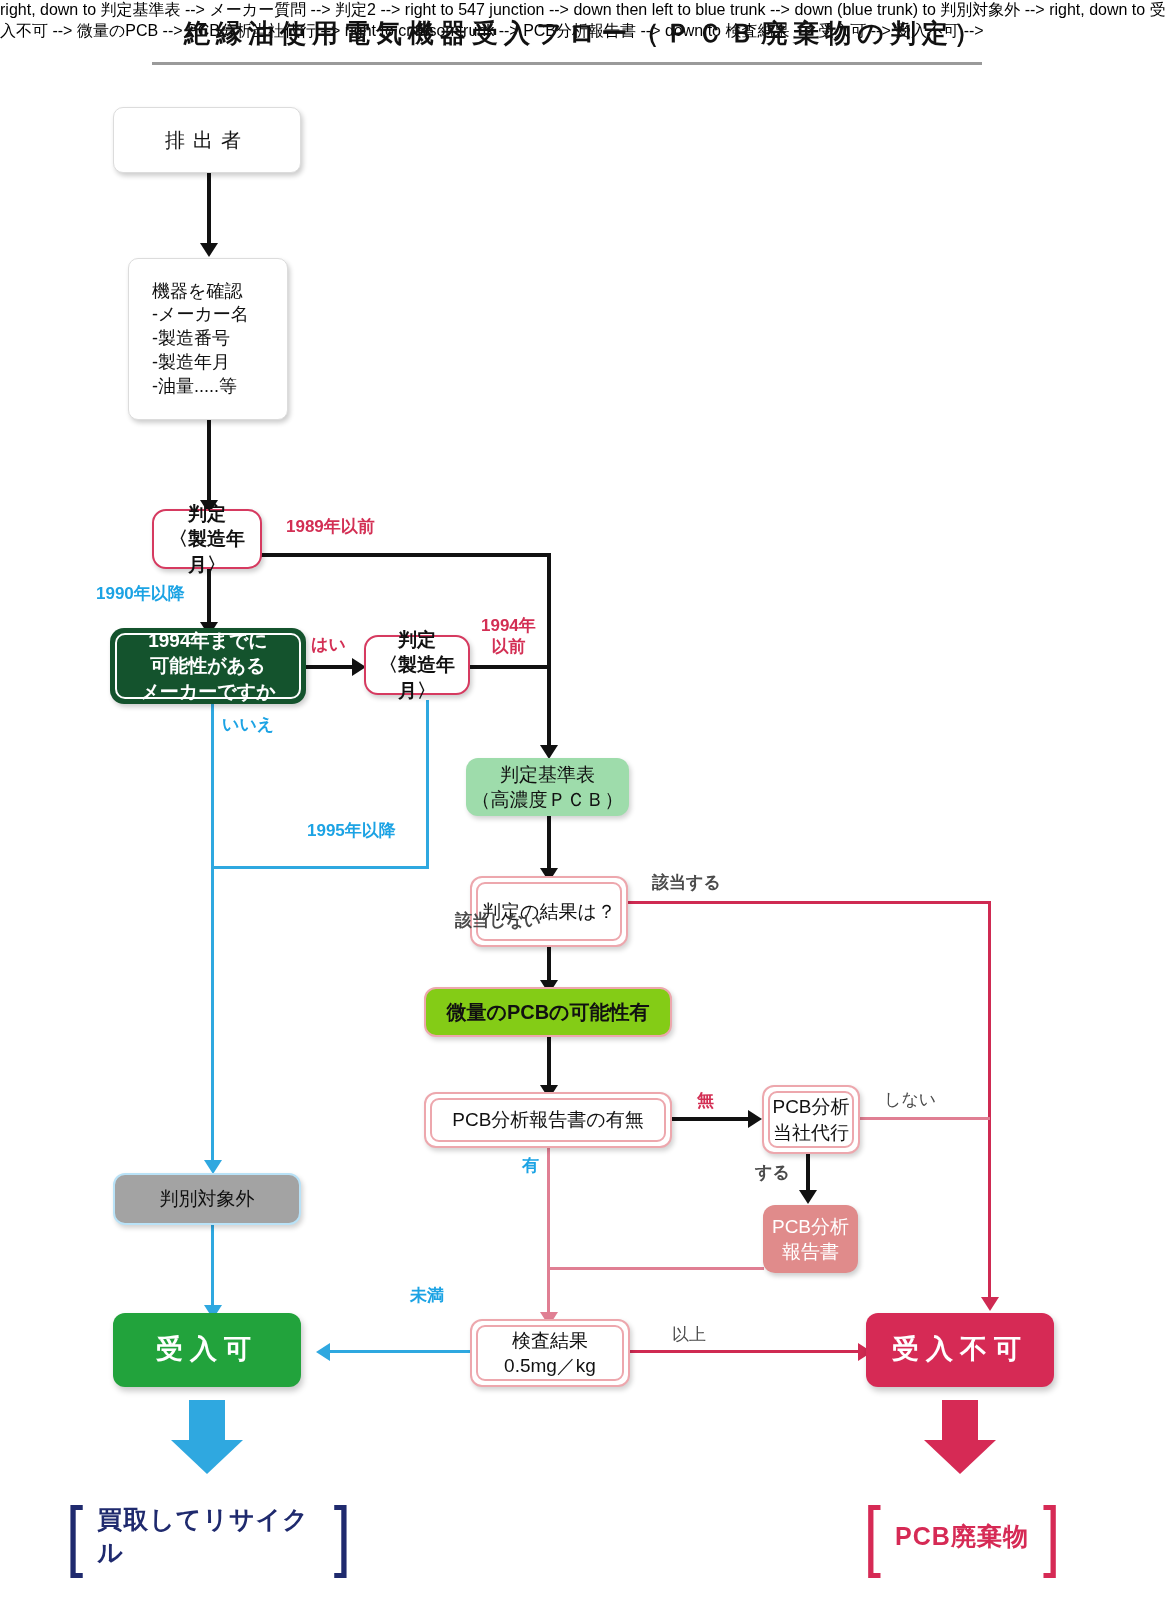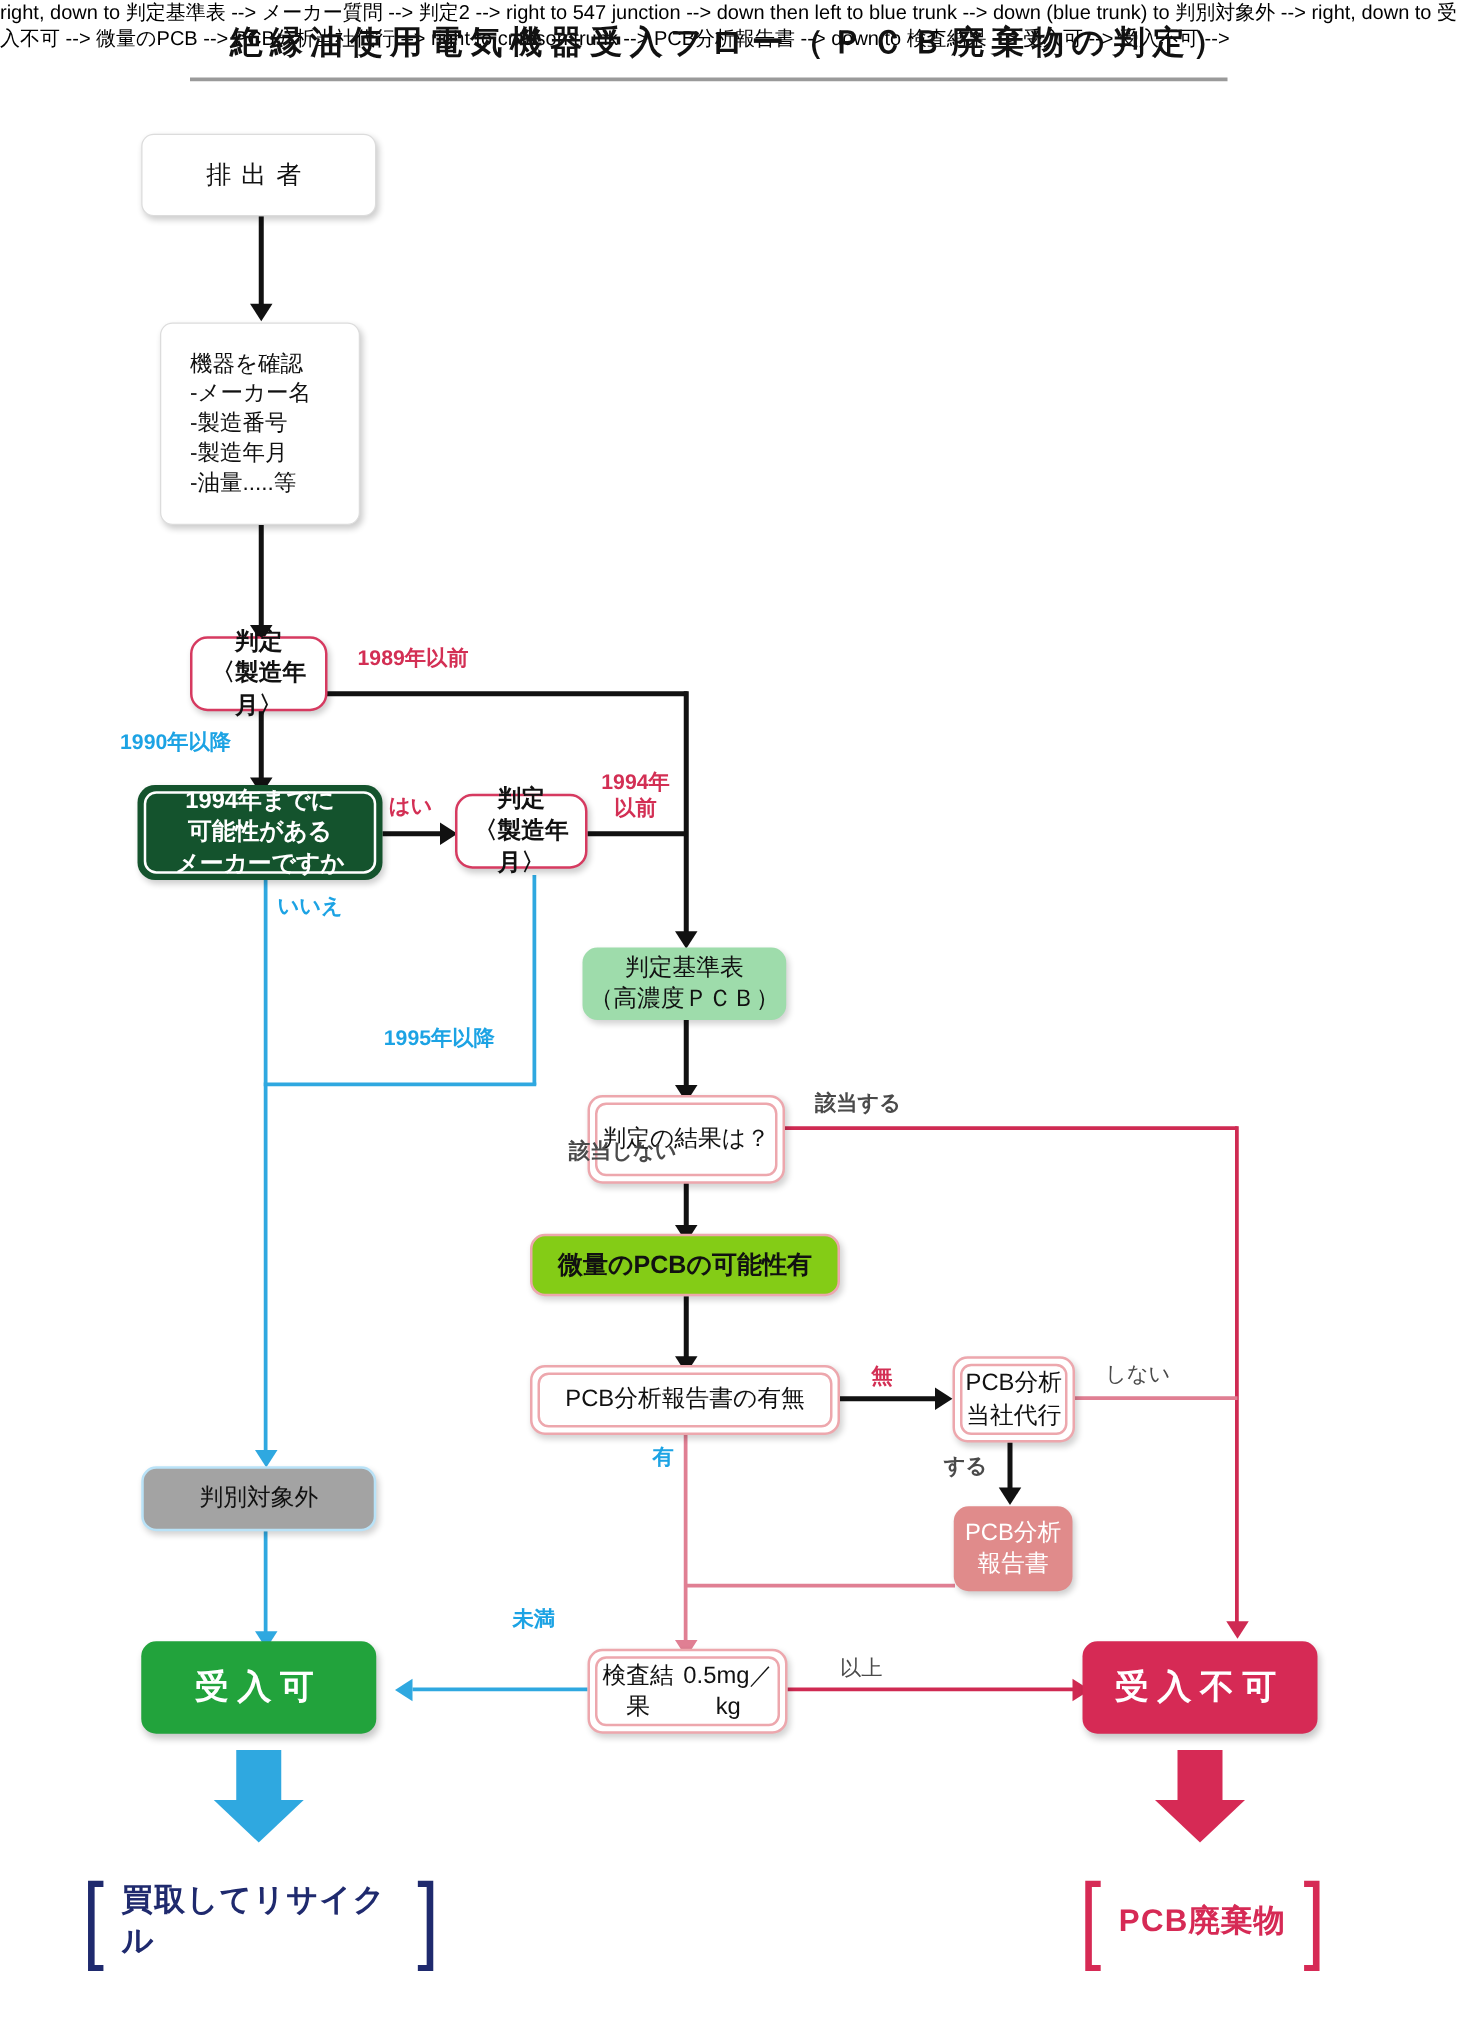--- a/index.html
+++ b/index.html
@@ -291,21 +291,21 @@
   <div class="node n-salmon" style="left:763px;top:1205px;width:95px;height:68px;flex-direction:column;">
     <span>PCB分析</span>
     <span>報告書</span>
   </div>
 
   <div class="node n-blueline" style="left:113px;top:1173px;width:188px;height:52px;">
     <span>判別対象外</span>
   </div>
 
   <div class="node n-double" style="left:470px;top:1319px;width:160px;height:68px;">
-    <div class="inner" style="flex-direction:row;">
+    <div class="inner" style="flex-direction:column;">
       <span>検査結果</span>
       <span>0.5mg／kg</span>
     </div>
   </div>
 
   <div class="node n-ok" style="left:113px;top:1313px;width:188px;height:74px;">
     <span>受入可</span>
   </div>
 
   <div class="node n-ng" style="left:866px;top:1313px;width:188px;height:74px;">

